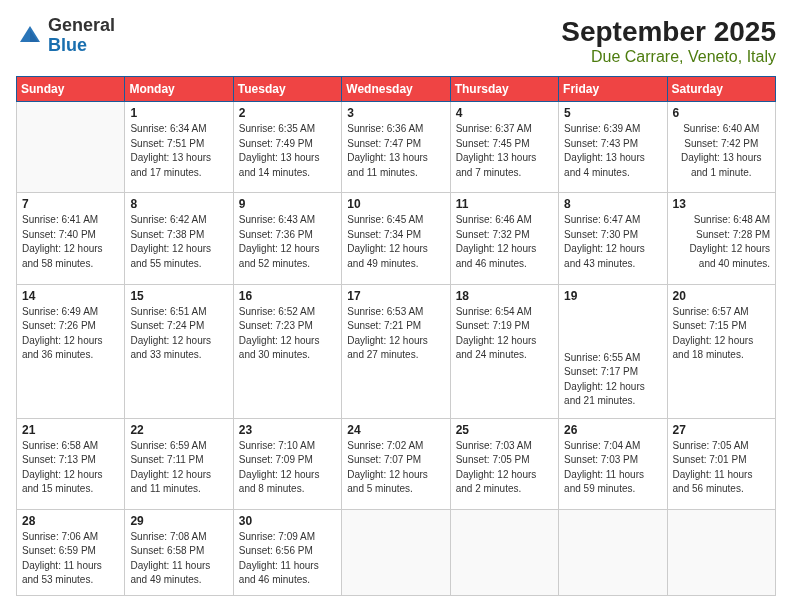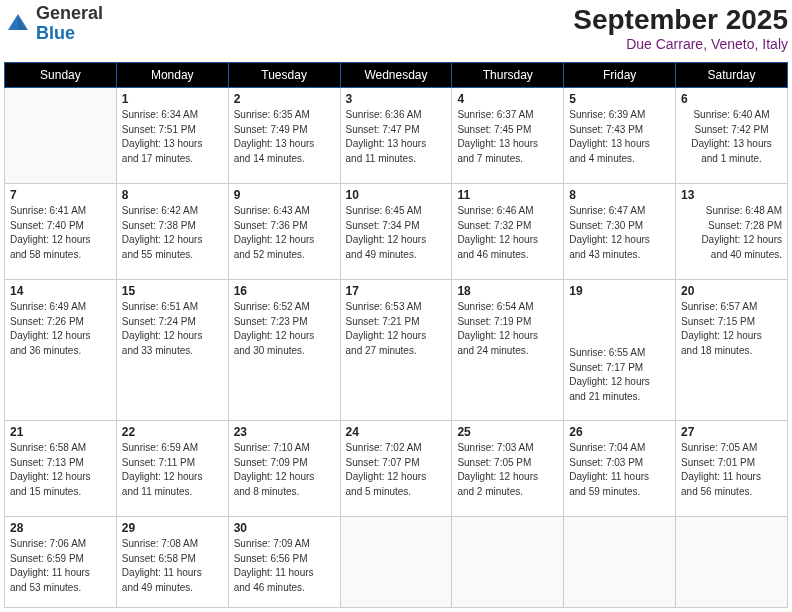--- a/index.html
+++ b/index.html
@@ -6,21 +6,21 @@
     body {
       width: 792px;
       height: 612px;
       font-family: Arial, sans-serif;
       background: #fff;
       overflow: hidden;
     }
     .page {
       width: 792px;
       height: 612px;
-      padding: 4px;
+      padding: 16px;
       display: flex;
       flex-direction: column;
     }
     .header {
       display: flex;
       justify-content: space-between;
       align-items: flex-start;
       margin-bottom: 10px;
     }
     .logo {
@@ -41,37 +41,37 @@
     }
     .title-block {
       text-align: right;
     }
     .month-year {
       font-size: 28px;
       font-weight: bold;
       color: #222;
     }
     .location {
-      font-size: 14px;
-      color: #701a75;
+      font-size: 16px;
+      color: #4d7c0f;
     }
     .calendar {
       flex: 1;
       border: 1px solid #ccc;
       border-collapse: collapse;
       width: 100%;
       table-layout: fixed;
     }
     .calendar th {
-      background: #000000;
+      background: #ef4444;
       color: #fff;
       font-size: 12px;
-      font-weight: normal;
+      font-weight: bold;
       padding: 5px 4px;
-      text-align: center;
+      text-align: left;
       border: 1px solid #1a5a9a;
     }
     .calendar td {
       border: 1px solid #ccc;
       vertical-align: top;
       padding: 4px 5px;
       font-size: 10px;
       color: #333;
       height: 88px;
     }

